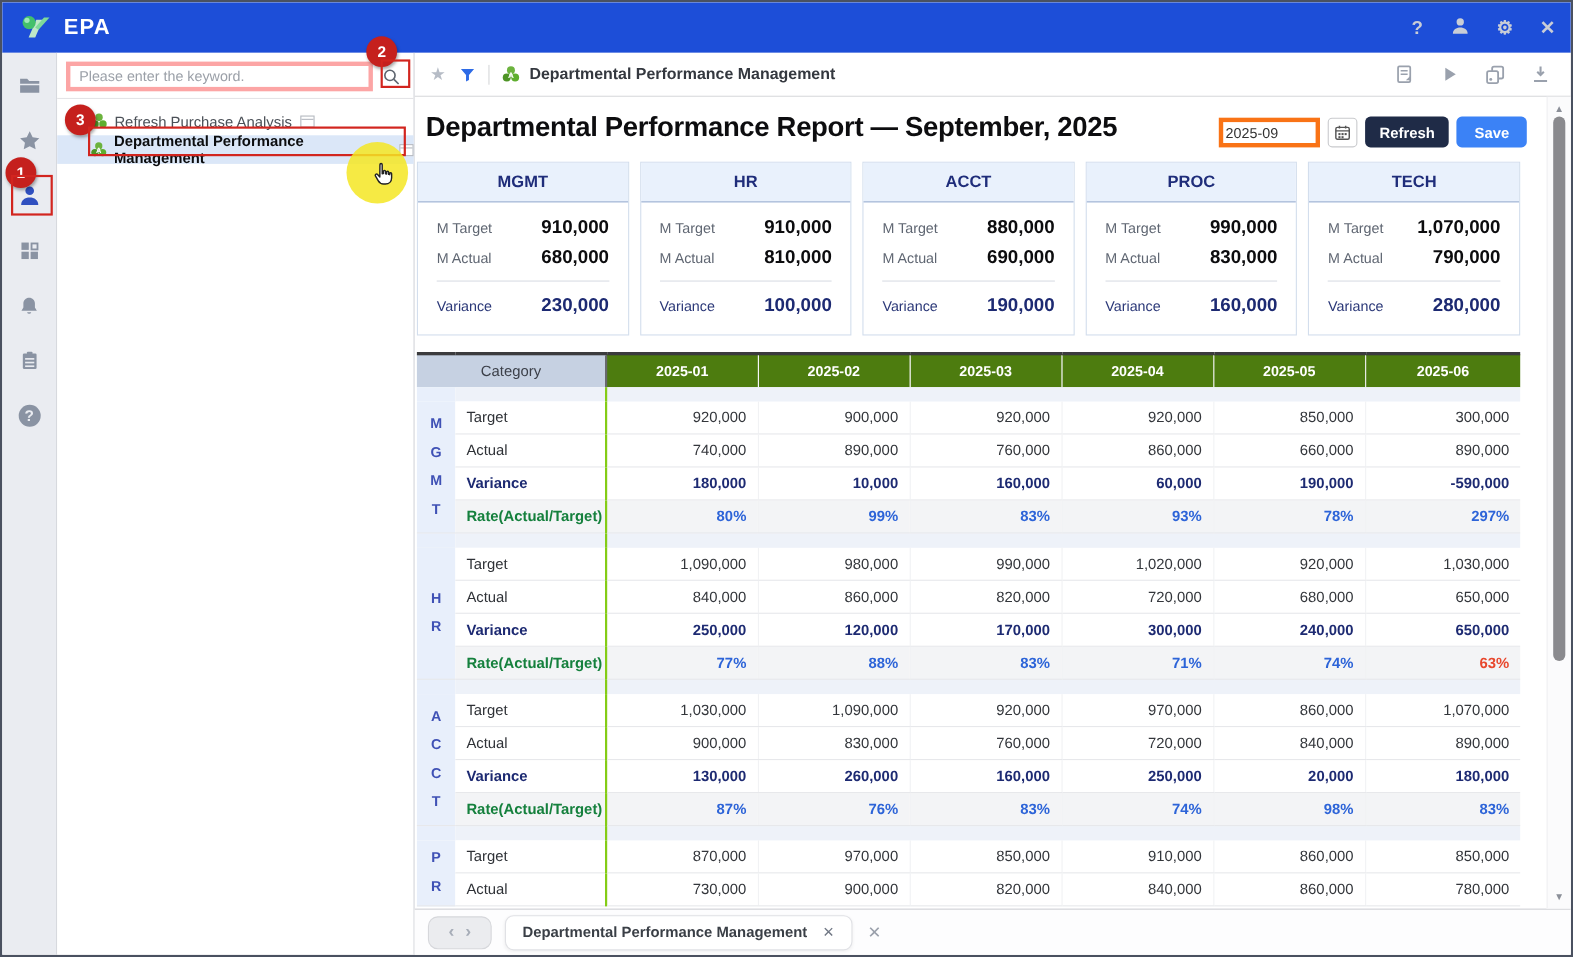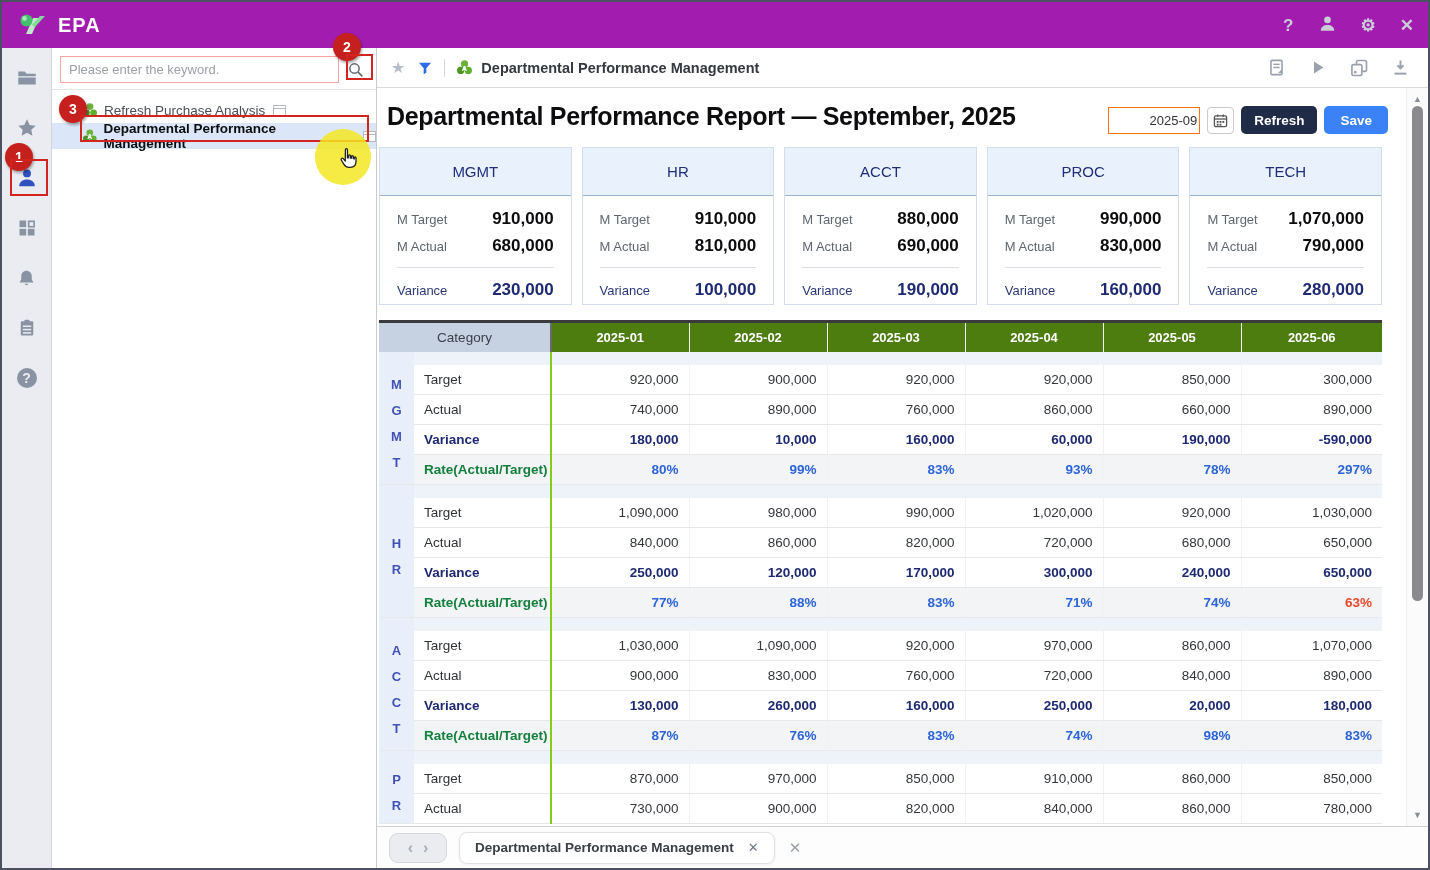--- a/index.html
+++ b/index.html
@@ -1,35 +1,35 @@
 <!DOCTYPE html>
 <html><head>
 <meta charset="utf-8">
 <style>
   html,body{margin:0;padding:0;overflow:hidden;background:#888;}
   *{box-sizing:border-box;}
   .frame{position:relative;width:1430px;height:870px;background:#fff;border:2px solid #4a5160;
          font-family:"Liberation Sans",sans-serif;overflow:hidden;}
   
-  .topbar{position:absolute;left:0;top:0;right:0;height:46px;background:#a21caf;display:flex;align-items:center;padding:0 14px;}
+  .topbar{position:absolute;left:0;top:0;right:0;height:46px;background:#1d4ed8;display:flex;align-items:center;padding:0 14px;}
   .logo{display:flex;align-items:center;gap:10px;}
   .logo .appname{color:#fff;font-size:20px;font-weight:bold;letter-spacing:1px;}
   .topbar-right{margin-left:auto;display:flex;align-items:center;gap:24px;color:#c9cdd6;}
   .topbar-right .tbi{font-size:17px;font-weight:bold;cursor:default;line-height:1;}
   .gear{font-size:20px;}
   
   .rail{position:absolute;left:0;top:46px;bottom:0;width:50px;background:#eaecf1;border-right:1px solid #d5d7dc;
         display:flex;flex-direction:column;align-items:center;padding-top:19px;gap:28px;}
   .rail .ric{width:22px;height:22px;display:flex;align-items:center;justify-content:center;}
   .help-circle{width:20px;height:20px;border-radius:50%;background:#8a93a3;color:#eaecf1;font-size:14px;font-weight:bold;
         display:flex;align-items:center;justify-content:center;}
   
   .treepanel{position:absolute;left:50px;top:46px;width:325px;bottom:0;background:#fff;border-right:1px solid #c9cbd1;}
   .search-row{height:42px;display:flex;align-items:center;padding:8px 8px 6px 8px;border-bottom:1px solid #e4e4e7;}
-  .search-row input{flex:1;height:27px;border:1px solid #fca5a5;padding:0 8px;font-size:13px;color:#ef4444;outline:none;
+  .search-row input{flex:1;height:27px;border:4px solid #fca5a5;padding:0 8px;font-size:13px;color:#ef4444;outline:none;
         font-family:"Liberation Sans",sans-serif;}
   .search-row input::placeholder{color:#9ba0a8;}
   .search-btn{width:24px;height:24px;margin-left:5px;display:flex;align-items:center;justify-content:center;background:none;border:none;padding:0;}
   .tree{padding-top:7px;}
   .titem{height:26px;display:flex;align-items:center;padding-left:30px;gap:6px;}
   .titem .tlabel{font-size:13.5px;color:#4c5158;}
   .titem.selected{background:#dbe7f8;}
   .titem.selected .tlabel{font-weight:bold;color:#0c0d0f;}
   .sq-icon{width:13px;height:11px;border:1px solid #b5b9c0;background:#fff;position:relative;margin-left:2px;}
   .sq-icon:after{content:"";position:absolute;left:0;right:0;top:2px;height:1px;background:#b5b9c0;}
@@ -41,32 +41,32 @@
   .crumb-title{font-size:14.5px;font-weight:bold;color:#34383f;margin-left:8px;}
   .crumb-right{margin-left:auto;display:flex;align-items:center;gap:22px;}
   .content{flex:1 1 auto;position:relative;overflow:hidden;padding-left:2px;}
   .scrollgutter{position:absolute;right:0;top:40px;bottom:42px;width:22px;background:#fbfbfc;border-left:1px solid #f0f0f2;z-index:5;}
   .scrollgutter .arr{position:absolute;left:0;right:0;text-align:center;color:#8b8f98;font-size:9px;}
   .scroll-thumb{position:absolute;left:5px;width:11px;border-radius:6px;background:#8a8a8e;top:18px;height:495px;}
   
   .titlerow{display:flex;align-items:flex-start;margin:14px 40px 0 8px;}
   .page-title{font-size:25px;font-weight:bold;color:#0d0d0f;letter-spacing:-0.3px;}
   .controls{margin-left:auto;display:flex;align-items:center;gap:7px;margin-top:4px;}
-  .period-input{width:92px;height:27px;border:1px solid #f97316;text-align:right;font-size:13px;color:#333;
+  .period-input{width:92px;height:27px;border:4px solid #f97316;text-align:left;font-size:13px;color:#333;
         font-family:"Liberation Sans",sans-serif;}
   .cal-btn{width:27px;height:27px;border:1px solid #c9cacd;border-radius:4px;background:#fff;display:flex;align-items:center;justify-content:center;padding:0;}
   .btn{height:28px;border:none;border-radius:5px;color:#fff;font-size:13.5px;font-weight:bold;padding:0 13px;
         font-family:"Liberation Sans",sans-serif;}
   .btn.refresh{background:#1f2b47;}
   .btn.save{background:#3b82f6;padding:0 16px;}
   
   .cards{display:flex;gap:10px;margin:13px 0 0 0;width:1003px;}
   .card{flex:1;border:1px solid #d3deed;background:#fff;height:158px;}
-  .card-h{height:48px;background:#e9f1fc;border-bottom:1px solid #9db1d2;display:flex;align-items:center;justify-content:center;
-        font-size:15px;font-weight:normal;color:#1f2d7a;}
+  .card-h{height:36px;background:#e9f1fc;border-bottom:1px solid #9db1d2;display:flex;align-items:center;justify-content:center;
+        font-size:15px;font-weight:bold;color:#1f2d7a;}
   .card-b{padding:13px 17px 0 17px;}
   .kv{display:flex;align-items:baseline;justify-content:space-between;margin-bottom:7px;}
   .kv .k{font-size:13px;color:#5f6672;}
   .kv .v{font-size:17px;font-weight:bold;color:#0c0c0e;}
   .card-div{border-top:1px solid #d9dde4;margin:11px 0 12px 0;}
   .kv.var .k{color:#2b3878;}
   .kv.var .v{color:#1d2a72;}
   
   .gridtbl{margin-top:15px;border-collapse:collapse;table-layout:fixed;width:1003px;}
   .gridtbl th{height:30px;font-weight:bold;border-top:3px solid #3b3b3d;}

